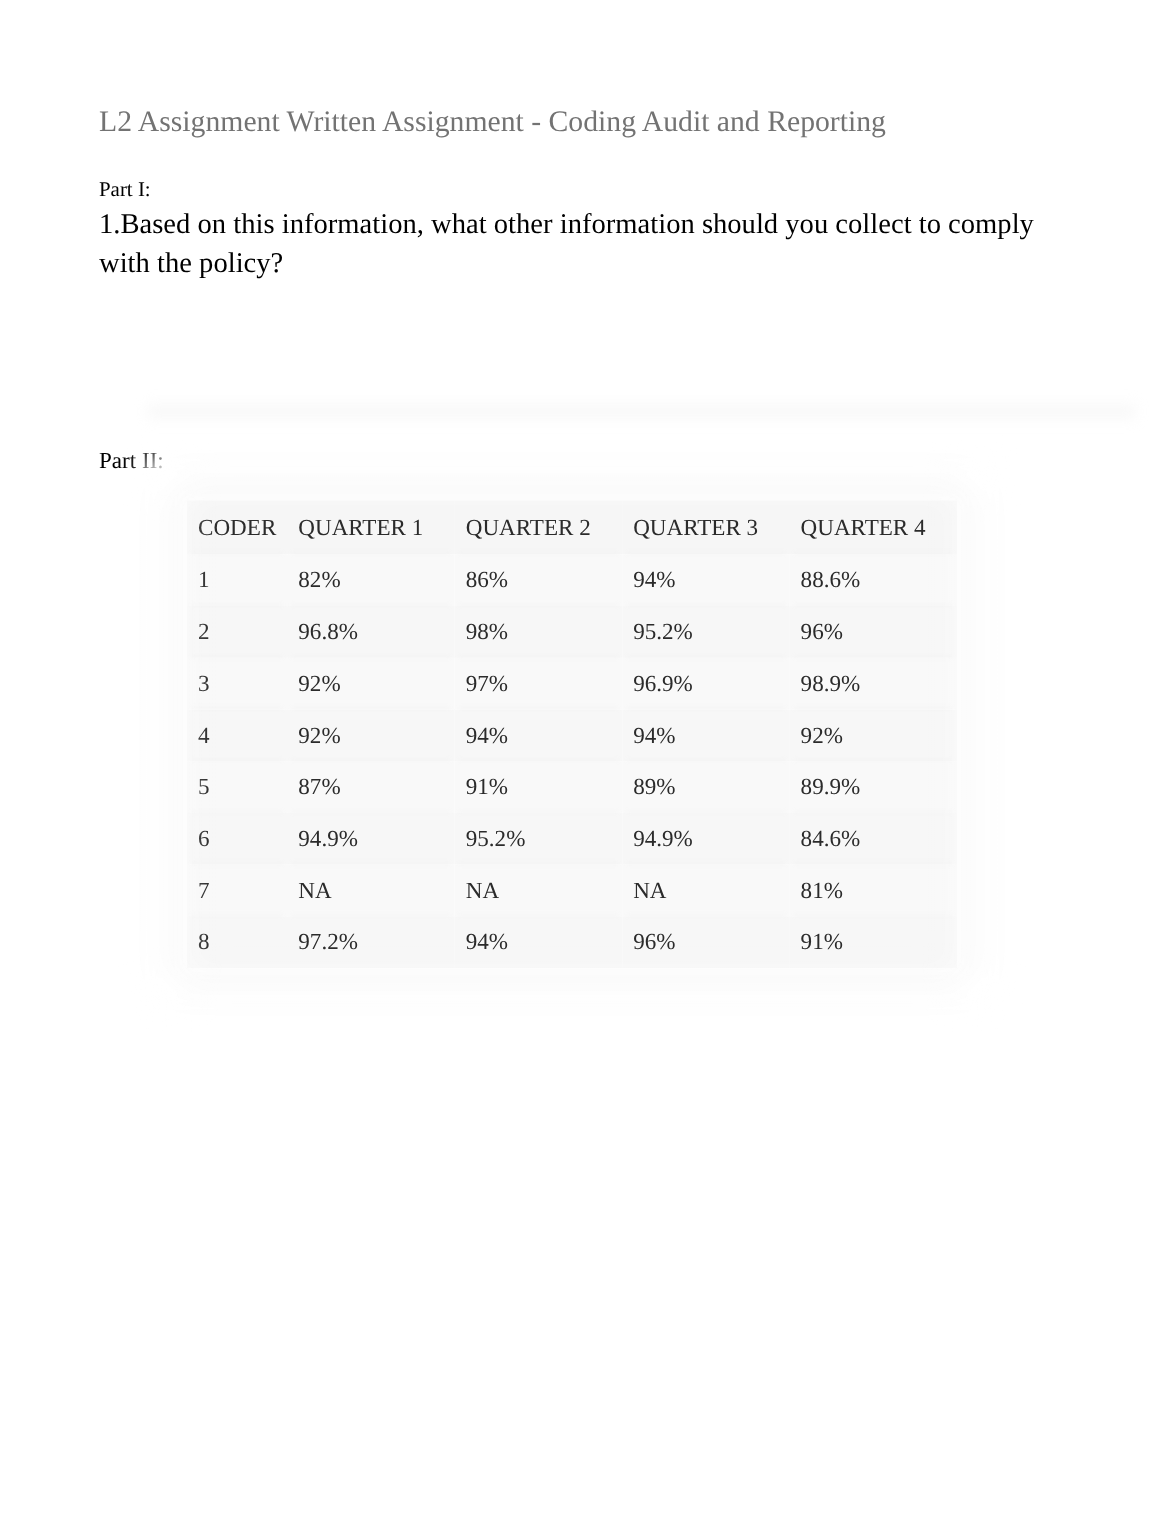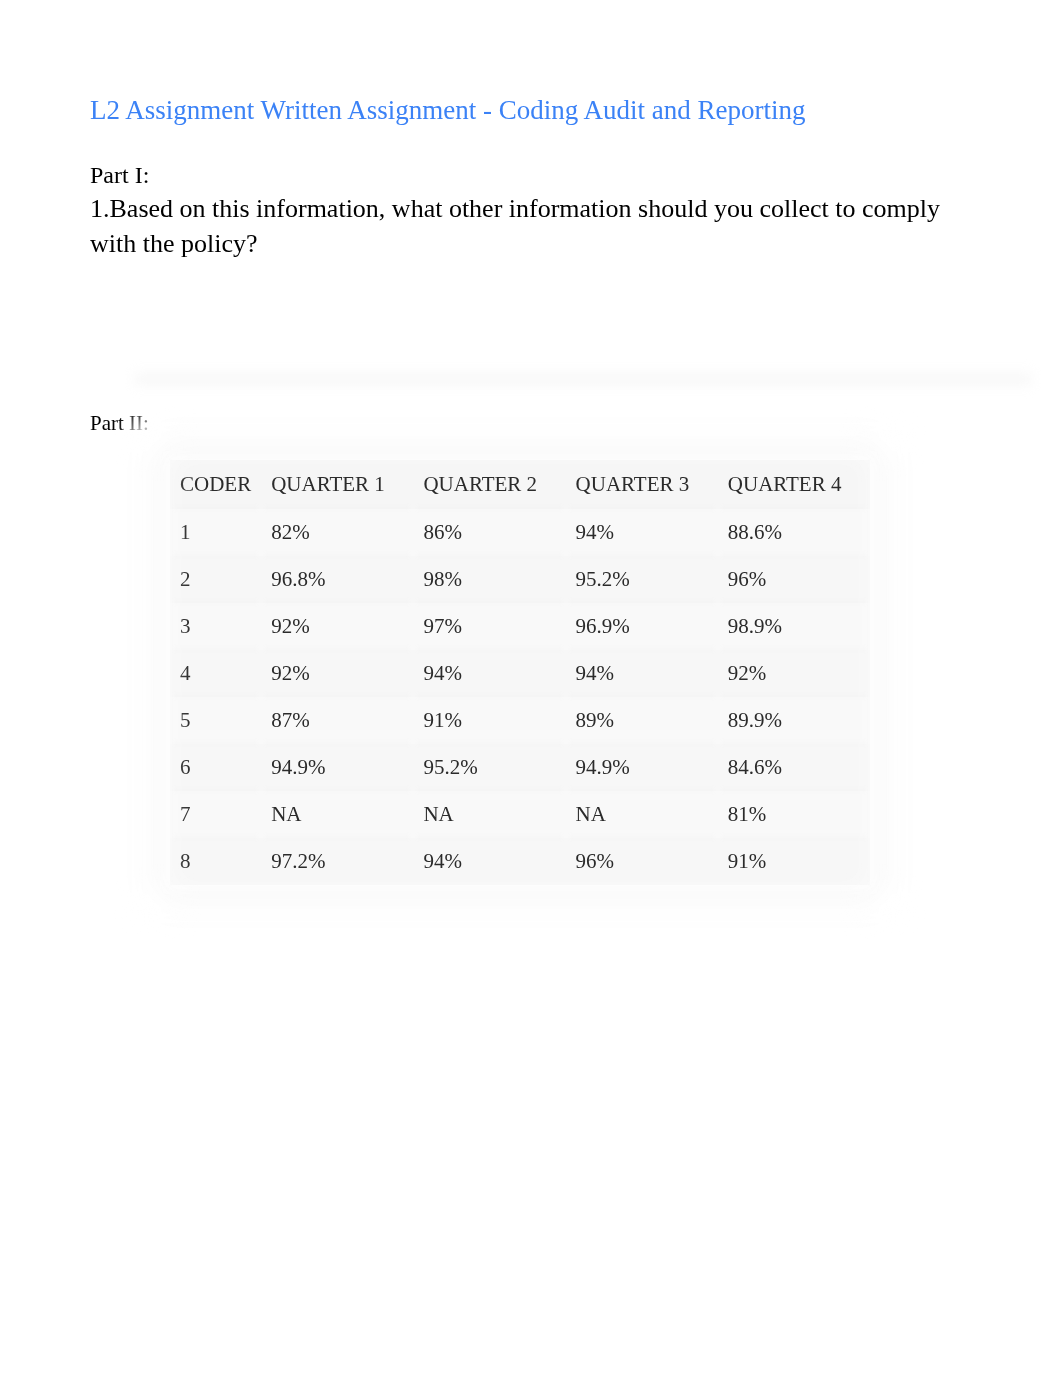--- a/index.html
+++ b/index.html
@@ -15,24 +15,24 @@
       position: relative;
       color: #000000;
     }
     .page {
       padding: 95px 90px 0 90px;
     }
     .title {
       font-size: 27px;
       font-weight: normal;
       margin-bottom: 36px;
-      color: #3b82f6;
+      color: #737373;
     }
     .part-label {
-      font-size: 24px;
+      font-size: 19px;
       margin-bottom: 2px;
       color: #000;
     }
     .question {
       font-size: 26px;
       line-height: 1.35;
       color: #000;
       margin-bottom: 150px;
     }
     .part2-wrap {

